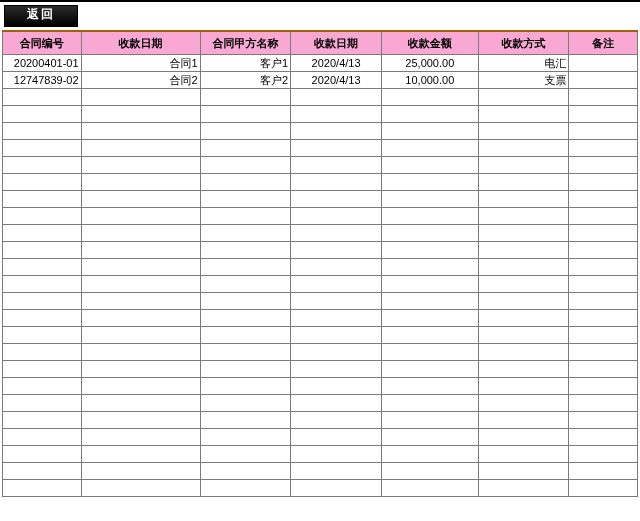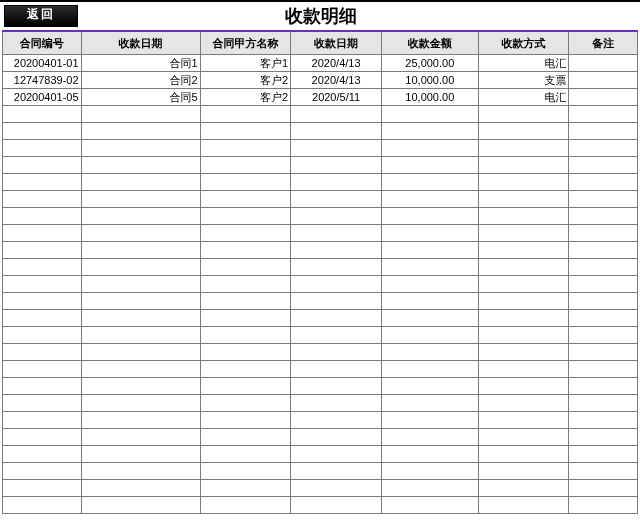--- a/index.html
+++ b/index.html
@@ -22,25 +22,25 @@
   }
   table{border-collapse:collapse;width:636px;margin-left:2px;table-layout:fixed;}
   th,td{
     border:1px solid #7a7a7a;
     height:16px;
     padding:0 2px;
     overflow:hidden;white-space:nowrap;
     font-size:11px;
   }
   th{
-    background:#e5e5e5;
+    background:#f9a8d4;
     font-weight:bold;
     text-align:center;
     height:22px;
-    border-top:2px solid #6d28d9;
+    border-top:2px solid #a16207;
   }
   .col-id{width:78px;}
   .col-name{width:118px;}
   .col-party{width:90px;}
   .col-date{width:90px;}
   .col-amount{width:96px;}
   .col-method{width:90px;}
   .col-remark{width:68px;}
   td.num{text-align:center;}
   td.left{text-align:right;}
@@ -48,21 +48,20 @@
 </head>
 <body>
 <div class="page">
 
 <div class="top-border"></div>
 
 <div class="header-area">
   <div class="back-btn">
     <span>返回</span>
   </div>
-  <div class="title">收款明细</div>
 </div>
 
 <table>
   <colgroup>
     <col class="col-id">
         <col class="col-name">
         <col class="col-party">
     <col class="col-date">
         <col class="col-amount">
         <col class="col-method">
@@ -92,29 +91,20 @@
         <tr>
           <td class="left">12747839-02</td>
           <td class="left">合同2</td>
           <td class="left">客户2</td>
           <td class="num">2020/4/13</td>
           <td class="num">10,000.00</td>
           <td class="left">支票</td>
           <td class="left"></td>
         </tr>
         <tr>
-          <td class="left">20200401-05</td>
-          <td class="left">合同5</td>
-          <td class="left">客户2</td>
-          <td class="num">2020/5/11</td>
-          <td class="num">10,000.00</td>
-          <td class="left">电汇</td>
-          <td class="left"></td>
-        </tr>
-        <tr>
           <td></td>
           <td></td>
           <td></td>
           <td></td>
           <td></td>
           <td></td>
           <td></td>
         </tr>
         <tr>
           <td></td>

